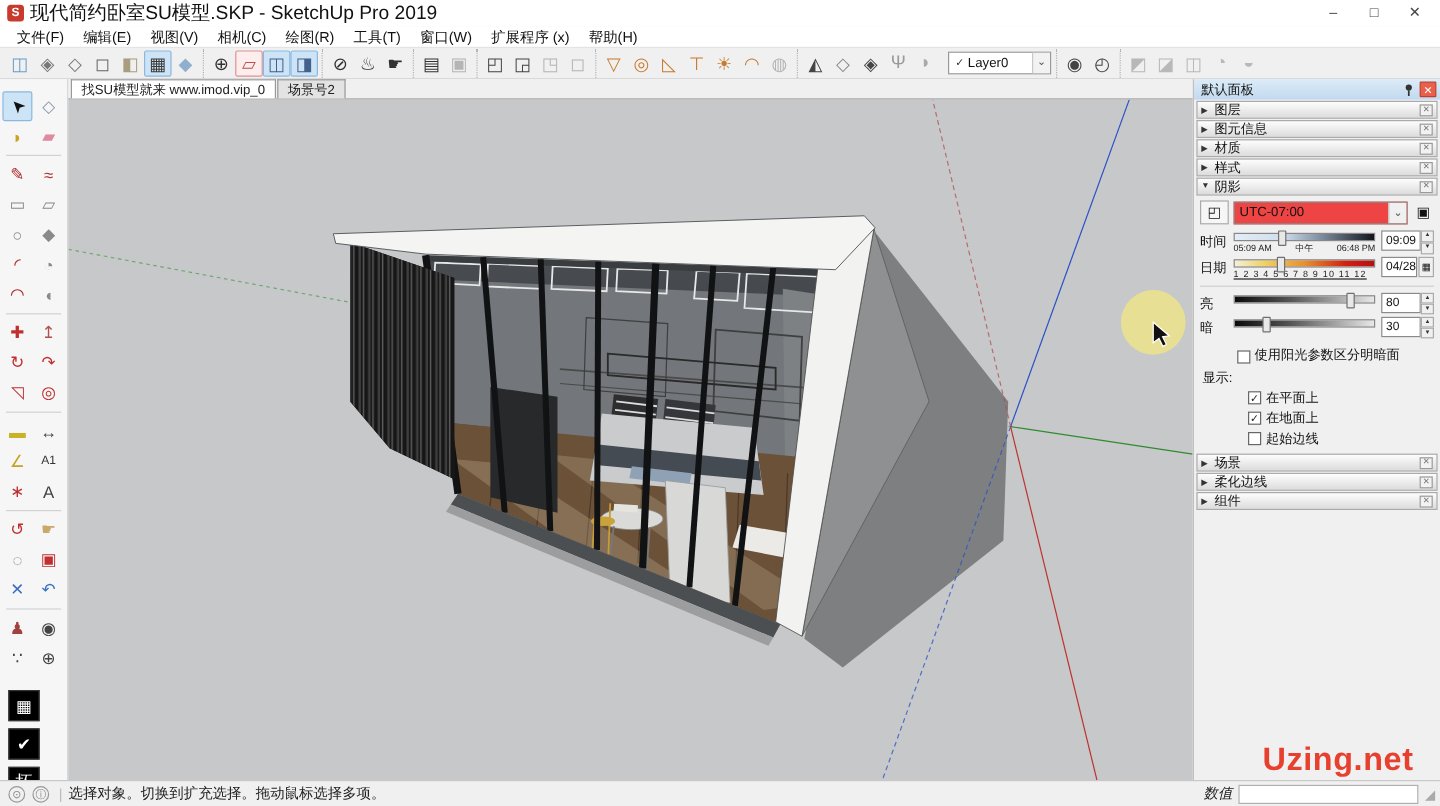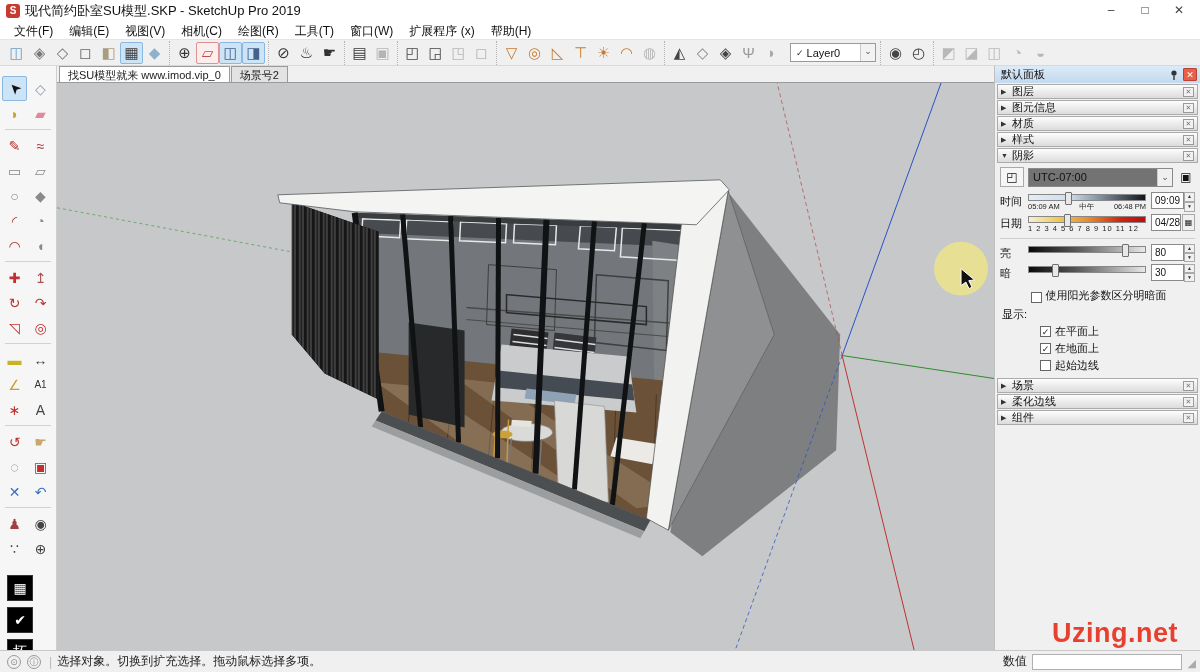--- a/index.html
+++ b/index.html
@@ -1,21 +1,21 @@
 <!DOCTYPE html>
 <html><head>
 <meta charset="utf-8">
 <style>
   * { margin:0; padding:0; box-sizing:border-box; }
   html,body { width:1200px; height:672px; overflow:hidden;
     font-family:"Liberation Sans","DejaVu Sans",sans-serif; font-size:12px; background:#f0f0f0; }
   .titlebar { height:22px; background:#ffffff; display:flex; align-items:center; padding:0 4px; }
   .su-logo { width:14px; height:14px; background:#c8392e; border-radius:3px; margin:0 5px 0 2px;
     color:#fff; font-size:10px; font-weight:bold; text-align:center; line-height:14px; }
-  .title-text { font-size:13px; color:#111; }
+  .title-text { font-size:16px; color:#111; }
   .win-controls { margin-left:auto; display:flex; }
   .win-btn { width:34px; height:20px; text-align:center; line-height:18px; color:#444; font-size:12px; }
   .menubar { height:18px; background:#ffffff; display:flex; align-items:center; padding-left:6px; border-bottom:1px solid #e4e4e4; }
   .menu-item { padding:0 8px; color:#111; font-size:12px; height:18px; line-height:18px; }
   .toolbar { height:26px; background:#f0f0f0; display:flex; align-items:center; padding-left:2px; border-bottom:1px solid #d9d9d9; }
   .tb-group { display:flex; align-items:center; padding:0 3px; border-left:1px dotted #b5b5b5; height:24px; }
   .tb-group:first-child { border-left:none; }
   .tb-icon { width:23px; height:22px; display:flex; align-items:center; justify-content:center;
     font-size:15px; border:1px solid transparent; border-radius:2px; }
   .tb-icon.sel { background:#cde4f7; border-color:#8ab8e0; }
@@ -56,21 +56,21 @@
   .sec-bar { height:15px; margin:1px 2px 0; background:linear-gradient(#fdfdfd,#dcdcdc);
     border:1px solid #ababab; display:flex; align-items:center; padding:0 3px; font-size:11px; color:#111; }
   .sec-arrow { font-size:7px; color:#333; width:11px; }
   .sec-label { flex:1; }
   .sec-detach { width:11px; height:10px; border:1px solid #9a9a9a; background:#f2f2f2; color:#777;
     font-size:7px; line-height:8px; text-align:center; }
   .shadow-body { padding:4px 5px 2px; font-size:11px; color:#111; }
   .sh-row1 { display:flex; align-items:center; gap:4px; margin-bottom:5px; }
   .icon-btn { width:24px; height:20px; border:1px solid #aaa; background:#f6f6f6; display:flex;
     align-items:center; justify-content:center; font-size:12px; }
-  .tz-select { flex:1; height:19px; background:#737373; border:1px solid #8a8a8a; display:flex;
+  .tz-select { flex:1; height:19px; background:#ef4444; border:1px solid #8a8a8a; display:flex;
     align-items:center; font-size:11px; padding-left:4px; }
   .tz-select .dd { margin-left:auto; width:15px; text-align:center; color:#555; font-size:9px;
     background:#f0f0f0; border-left:1px solid #ccc; height:17px; line-height:16px; }
   .sh-row { display:flex; margin-bottom:2px; }
   .sh-lab { width:28px; padding-top:2px; }
   .slider-wrap { flex:1; padding-top:2px; }
   .slider-track { height:7px; border:1px solid #888; position:relative; }
   .slider-handle { position:absolute; top:-3px; width:7px; height:13px; background:#e8e8e8;
     border:1px solid #707070; border-radius:1px; }
   .slider-sub { display:flex; justify-content:space-between; font-size:7.5px; color:#222; margin-top:1px; }
@@ -89,21 +89,21 @@
     line-height:10px; text-align:center; color:#222; flex:none; }
   .disp-label { margin:4px 0 1px 2px; }
   .watermark { position:absolute; right:22px; bottom:1px; font-size:27px; font-weight:bold;
     color:#e8402e; letter-spacing:0.5px; }
   .statusbar { height:22px; background:#f0f0f0; border-top:1px solid #c8c8c8; display:flex;
     align-items:center; padding:0 4px; }
   .sb-ico { width:14px; height:14px; border-radius:50%; color:#888; border:1px solid #999;
     font-size:9px; text-align:center; line-height:12px; margin:0 3px; }
   .sb-sep { color:#bbb; margin:0 5px; }
   .sb-text { color:#222; font-size:12px; }
-  .sb-right { margin-left:auto; display:flex; align-items:center; }
+  .sb-right { margin-left:auto; display:flex; align-items:center;font-style:italic; }
   .sb-vallabel { margin-right:5px; color:#222; }
   .sb-valinput { width:150px; height:16px; background:#fff; border:1px solid #b0b0b0; }
   .sb-grip { width:14px; height:16px; color:#aaa; font-size:11px; text-align:right; line-height:18px; }
 </style>
 </head>
 <body>
 
 <div class="titlebar">
   <div class="su-logo">S</div>
   <div class="title-text">现代简约卧室SU模型.SKP - SketchUp Pro 2019</div>
@@ -592,21 +592,21 @@
             </div>
         </div>
       </div>
 
       <div class="sh-row">
         <div class="sh-lab">日期</div>
         <div class="slider-wrap">
           <div class="slider-track" style="background:linear-gradient(90deg,#f5f0d8 0%,#f0d060 22%,#e89030 50%,#d02010 80%,#b81010 100%);">
             <div class="slider-handle" id="date-handle" style="left: 30%;"></div>
           </div>
-          <div class="slider-sub" style="justify-content:flex-start;letter-spacing:1px;">1 2 3 4 5 6 7 8 9 10 11 12</div>
+          <div class="slider-sub" style="justify-content:flex-start;letter-spacing:1px;text-decoration:underline;">1 2 3 4 5 6 7 8 9 10 11 12</div>
         </div>
         <div class="val-box">
           <div class="val-input">04/28</div>
           <div class="cal-btn">▦</div>
         </div>
       </div>
 
       <div class="hr"></div>
 
       <div class="sh-row">

